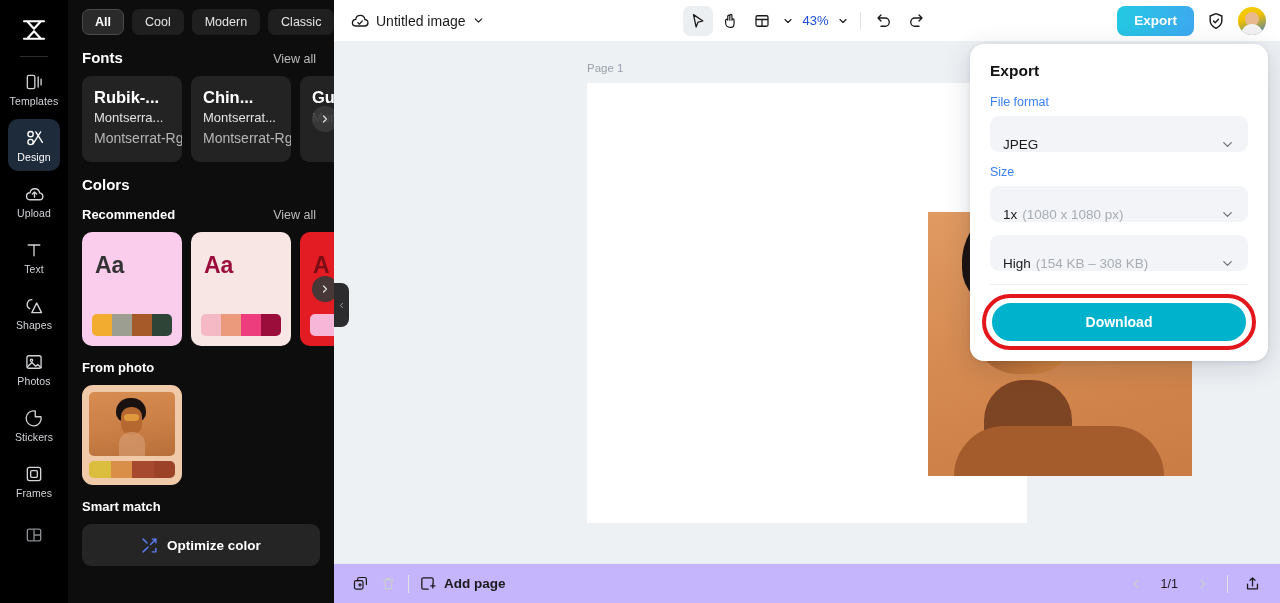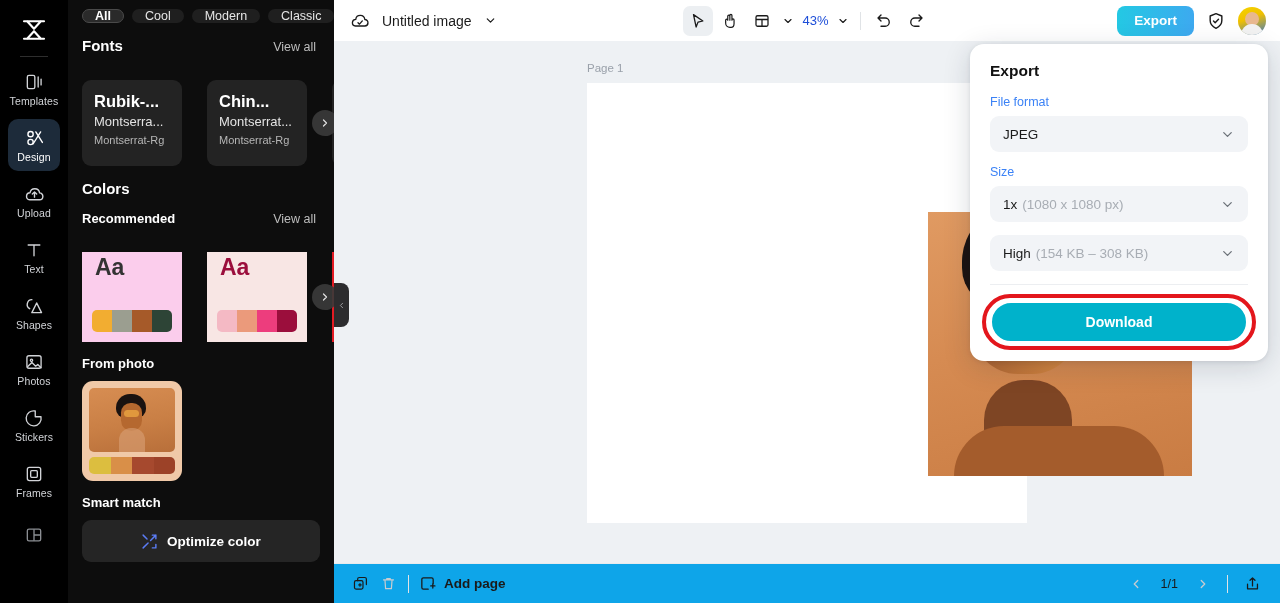--- a/index.html
+++ b/index.html
@@ -33,47 +33,47 @@
   .rail-item.active .rail-lbl { color: #ffffff; }
 
   
   .panel {
     width: 266px; flex: 0 0 266px; height: 603px;
     background: #0d0d0d; position: relative; z-index: 4;
     padding: 0 0 0 14px; overflow: hidden;
   }
   .chips { display: flex; gap: 8px; padding: 9px 0 0 0; align-items: center; }
   .chip {
-    height: 14px; padding: 0 12px; border-radius: 7px;
+    height: 26px; padding: 0 12px; border-radius: 7px;
     background: #1f1f1f; color: #e6e6e6; font-size: 12.5px;
     display: flex; align-items: center; justify-content: center;
     white-space: nowrap; cursor: pointer; border: 1px solid transparent;
   }
   .chip.sel { background: #2a2a2a; border-color: #4a4a4a; color: #fff; font-weight: 600; }
 
   .sec-head {
     display: flex; align-items: baseline; justify-content: space-between;
     padding-right: 18px; margin-top: 14px;
   }
   .sec-title { font-size: 15px; font-weight: 700; color: #ffffff; }
   .sec-sub { font-size: 13px; font-weight: 600; color: #ffffff; margin-top: 14px; }
   .viewall { font-size: 12.5px; color: #bdbdbd; cursor: pointer; }
 
-  .row { display: flex; gap: 25px; margin-top: 26px; position: relative; }
+  .row { display: flex; gap: 9px; margin-top: 10px; position: relative; }
   .fontcard {
     flex: 0 0 100px; height: 86px; border-radius: 9px; background: #232323;
     padding: 11px 0 0 12px; overflow: hidden; cursor: pointer;
   }
   .f1 { font-size: 16.5px; font-weight: 700; color: #fff; line-height: 1.25; white-space: nowrap; }
   .f2 { font-size: 13px; font-weight: 400; color: #e3e3e3; line-height: 1.5; white-space: nowrap; }
-  .f3 { font-size: 11px; color: #b6b6b6; line-height: 1.7; white-space: nowrap; }
+  .f3 { font-size: 14px; color: #b6b6b6; line-height: 1.7; white-space: nowrap; text-align: center; }
 
   .palcard {
-    flex: 0 0 100px; height: 90px; border-radius: 0; overflow: hidden;
-    position: relative; cursor: pointer; padding: 4px 0 0 13px;
+    flex: 0 0 100px; height: 114px; border-radius: 10px; overflow: hidden;
+    position: relative; cursor: pointer; padding: 22px 0 0 13px;
   }
   .pal-aa { font-size: 23px; font-weight: 700; line-height: 1; }
   .pal-strip {
     position: absolute; left: 10px; right: 10px; bottom: 10px; height: 22px;
     border-radius: 5px; overflow: hidden; display: flex;
   }
   .pal-strip i { flex: 1 1 0; display: block; }
 
   .carousel-btn {
     position: absolute; top: 50%; transform: translateY(-50%); right: -8px;
@@ -109,21 +109,21 @@
   }
 
   
   .main { flex: 1 1 auto; height: 603px; display: flex; flex-direction: column; background: #eef1f4; position: relative; }
 
   .topbar {
     height: 41px; flex: 0 0 41px; background: #ffffff;
     display: flex; align-items: center; padding: 0 14px 0 16px;
     position: relative; z-index: 3;
   }
-  .doc { display: flex; align-items: center; gap: 12px; }
+  .doc { display: flex; align-items: center; gap: 6px; }
   .doc-name { font-size: 14px; color: #1a1a1a; }
   .tool-center {
     position: absolute; left: 0; right: 0; margin: 0 auto;
     width: 270px; display: flex; align-items: center; gap: 2px; justify-content: center;
   }
   .tbtn {
     width: 30px; height: 30px; border-radius: 7px;
     display: flex; align-items: center; justify-content: center; cursor: pointer;
   }
   .tbtn.sel { background: #eceff2; }
@@ -156,42 +156,42 @@
     position: absolute; left: 253px; top: 42px; width: 440px; height: 440px;
     background: #ffffff;
   }
   .photo {
     position: absolute; left: 341px; top: 129px; width: 264px; height: 264px;
     background: linear-gradient(165deg,#e09a62 0%,#d68b52 45%,#c97c43 100%);
     overflow: hidden;
   }
 
   .bottombar {
-    height: 40px; flex: 0 0 40px; background: #0ea5e9;
+    height: 40px; flex: 0 0 40px; background: #c4b5fd;
     border-top: 1px solid #e8ebee;
     display: flex; align-items: center; padding: 0 14px 0 12px;
   }
   .bbtn { width: 28px; height: 28px; display: flex; align-items: center; justify-content: center; cursor: pointer; }
   .addpage { display: flex; align-items: center; gap: 8px; cursor: pointer; margin-left: 4px; }
   .addpage span { font-size: 13.5px; font-weight: 600; color: #1a1a1a; }
   .bottom-right { margin-left: auto; display: flex; align-items: center; gap: 4px; }
   .pageidx { font-size: 12.5px; color: #1a1a1a; padding: 0 7px; }
 
   
   .popover {
     position: absolute; right: 12px; top: 44px; width: 298px;
     background: #ffffff; border-radius: 14px;
     box-shadow: 0 6px 28px rgba(20,30,50,.16), 0 1px 4px rgba(20,30,50,.10);
     padding: 18px 20px 18px; z-index: 20;
   }
   .pop-title { font-size: 15.5px; font-weight: 700; color: #111; margin-bottom: 15px; }
   .fld-lbl { font-size: 12.5px; color: #3b82f6; margin-bottom: 7px; }
   .select {
     height: 36px; border-radius: 9px; background: #f2f4f7;
-    display: flex; align-items: center; padding: 0 13px;
+    display: flex; align-items: flex-end; padding: 0 13px;
     font-size: 13.5px; color: #1a1a1a; cursor: pointer; margin-bottom: 13px;
   }
   .select .dim { color: #a8adb4; margin-left: 5px; }
   .select .cv { margin-left: auto; }
   .pop-div { height: 1px; background: #eceef1; margin: 5px 0 0; }
   .dl-wrap { position: relative; margin-top: 16px; height: 42px; }
   .dl-ring {
     position: absolute; left: -8px; right: -8px; top: -7px; bottom: -7px;
     border: 4px solid #e3161c; border-radius: 30px;
   }

